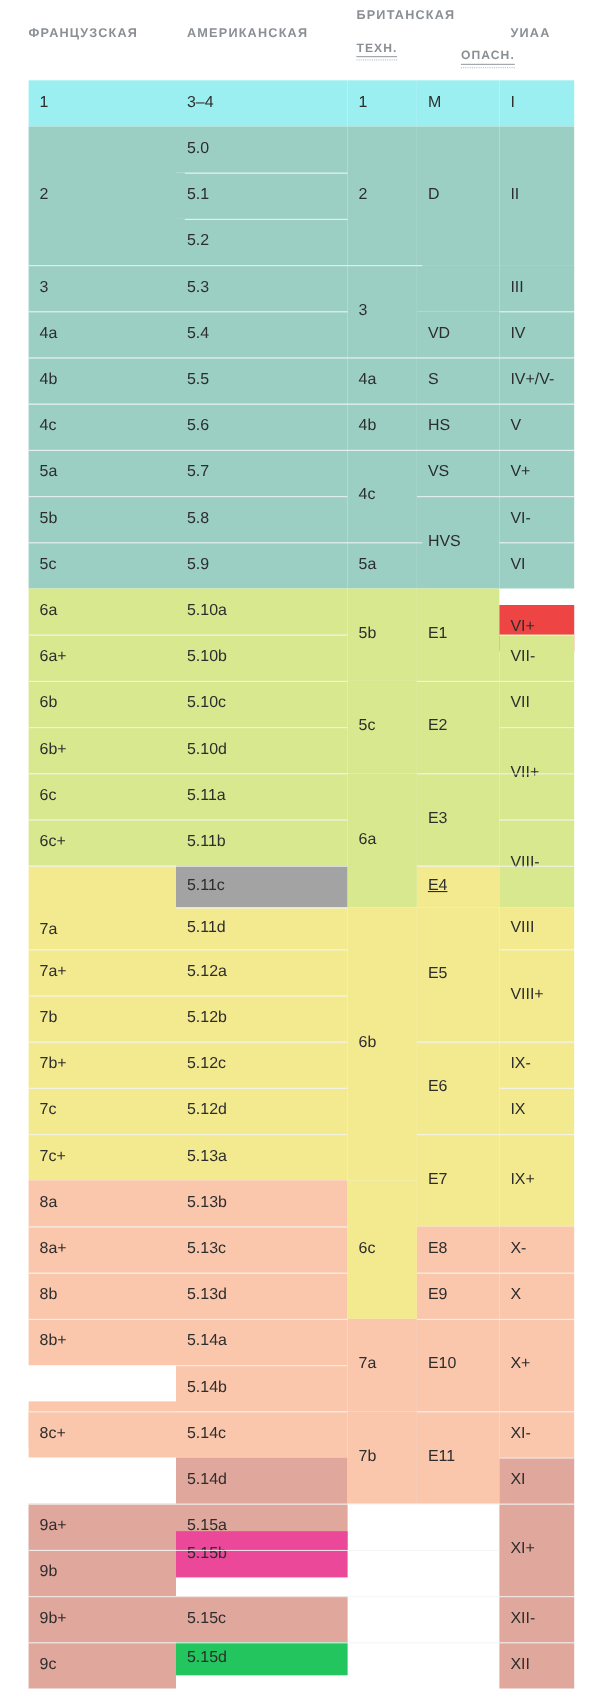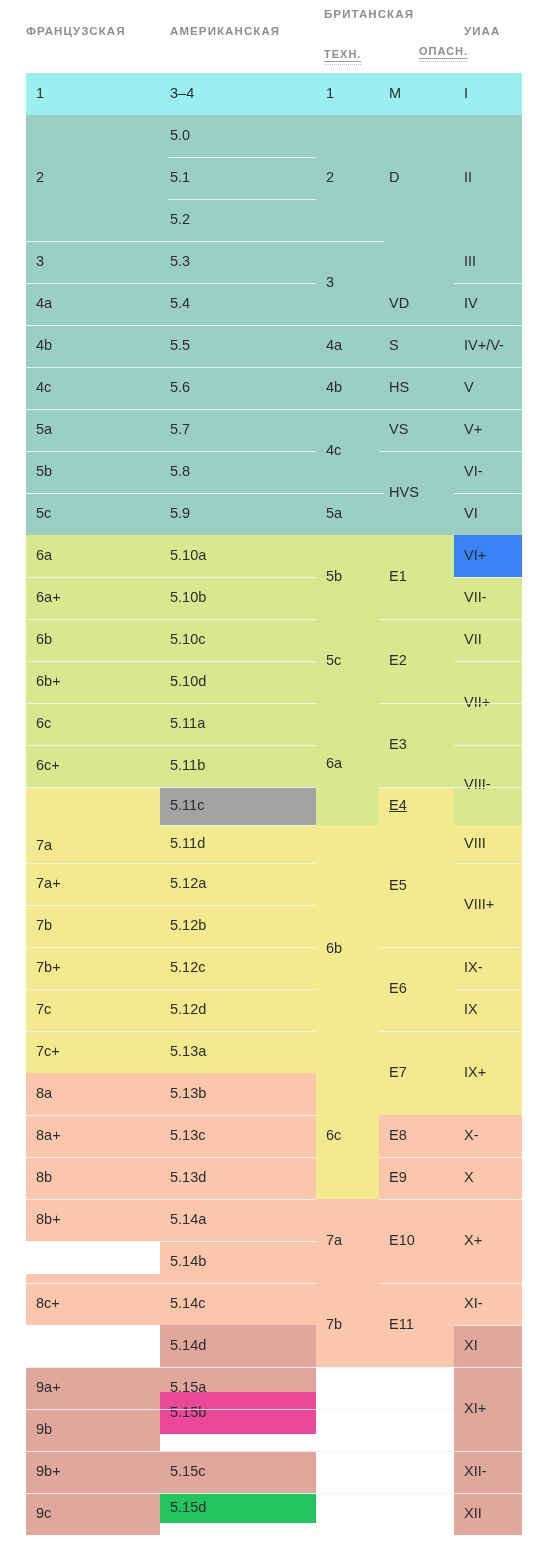--- a/index.html
+++ b/index.html
@@ -36,21 +36,21 @@
   .sep{position:absolute;height:1px;background:#f2f4f4;opacity:.85;}
 </style>
 </head>
 <body>
 
 <div id="grade-table">
 
   <div class="hdr-group" style="left:26px;top:25px;">ФРАНЦУЗСКАЯ</div>
   <div class="hdr-group" style="left:170px;top:25px;">АМЕРИКАНСКАЯ</div>
   <div class="hdr-group" style="left:324px;top:8px;">БРИТАНСКАЯ</div>
-  <div class="hdr-sub" style="left:324px;top:48px;">ТЕХН.</div>
+  <div class="hdr-sub" style="left:324px;top:38px;">ТЕХН.</div>
   <div class="hdr-sub" style="left:387px;top:45px;margin-left:32px;">ОПАСН.</div>
   <div class="hdr-group" style="left:464px;top:25px;">УИАА</div>
 
   <div class="cell" style="left:26px;top:73px;width:134px;height:42px;background:#9ceff1;">1</div>
   <div class="cell" style="left:26px;top:115px;width:134px;height:126px;background:#9bcfc3;">2</div>
   <div class="cell" style="left:26px;top:241px;width:134px;height:42px;background:#9bcfc3;">3</div>
   <div class="cell" style="left:26px;top:283px;width:134px;height:42px;background:#9bcfc3;">4a</div>
   <div class="cell" style="left:26px;top:325px;width:134px;height:42px;background:#9bcfc3;">4b</div>
   <div class="cell" style="left:26px;top:367px;width:134px;height:42px;background:#9bcfc3;">4c</div>
   <div class="cell" style="left:26px;top:409px;width:134px;height:42px;background:#9bcfc3;">5a</div>
@@ -153,21 +153,21 @@
 
   <div class="cell" style="left:454px;top:73px;width:68px;height:42px;background:#9ceff1;">I</div>
   <div class="cell" style="left:454px;top:115px;width:68px;height:126px;background:#9bcfc3;">II</div>
   <div class="cell" style="left:454px;top:241px;width:68px;height:42px;background:#9bcfc3;">III</div>
   <div class="cell" style="left:454px;top:283px;width:68px;height:42px;background:#9bcfc3;">IV</div>
   <div class="cell" style="left:454px;top:325px;width:68px;height:42px;background:#9bcfc3;">IV+/V-</div>
   <div class="cell" style="left:454px;top:367px;width:68px;height:42px;background:#9bcfc3;">V</div>
   <div class="cell" style="left:454px;top:409px;width:68px;height:42px;background:#9bcfc3;">V+</div>
   <div class="cell" style="left:454px;top:451px;width:68px;height:42px;background:#9bcfc3;">VI-</div>
   <div class="cell" style="left:454px;top:493px;width:68px;height:42px;background:#9bcfc3;">VI</div>
-  <div class="cell" style="left:454px;top:535px;width:68px;height:42px;background:#3b82f6;">VI+</div>
+  <div class="cell" style="left:454px;top:550px;width:68px;height:42px;background:#ef4444;">VI+</div>
   <div class="cell" style="left:454px;top:577px;width:68px;height:42px;background:#d8e88f;">VII-</div>
   <div class="cell" style="left:454px;top:619px;width:68px;height:42px;background:#d8e88f;">VII</div>
   <div class="cell" style="left:454px;top:661px;width:68px;height:84px;background:#d8e88f;">VII+</div>
   <div class="cell" style="left:454px;top:745px;width:68px;height:80px;background:#d8e88f;">VIII-</div>
   <div class="cell" style="left:454px;top:825px;width:68px;height:38px;background:#f3ea90;">VIII</div>
   <div class="cell" style="left:454px;top:863px;width:68px;height:84px;background:#f3ea90;">VIII+</div>
   <div class="cell" style="left:454px;top:947px;width:68px;height:42px;background:#f3ea90;">IX-</div>
   <div class="cell" style="left:454px;top:989px;width:68px;height:42px;background:#f3ea90;">IX</div>
   <div class="cell" style="left:454px;top:1031px;width:68px;height:84px;background:#f3ea90;">IX+</div>
   <div class="cell" style="left:454px;top:1115px;width:68px;height:42px;background:#fac7ad;">X-</div>

